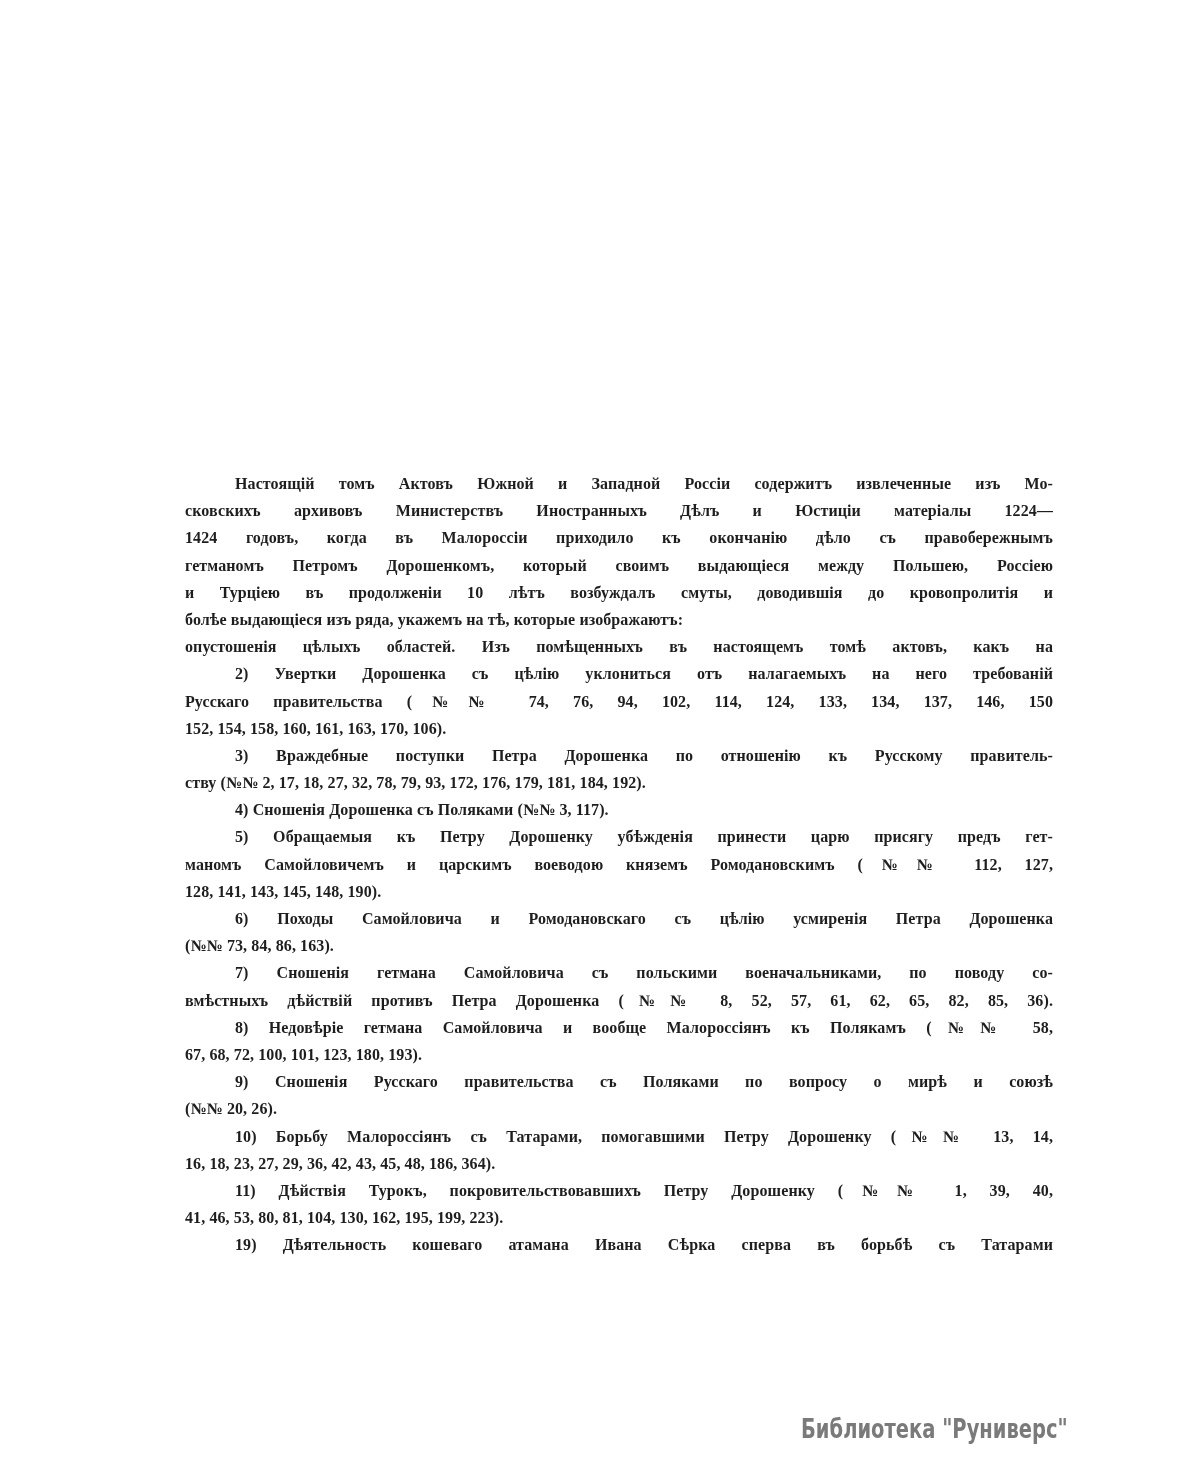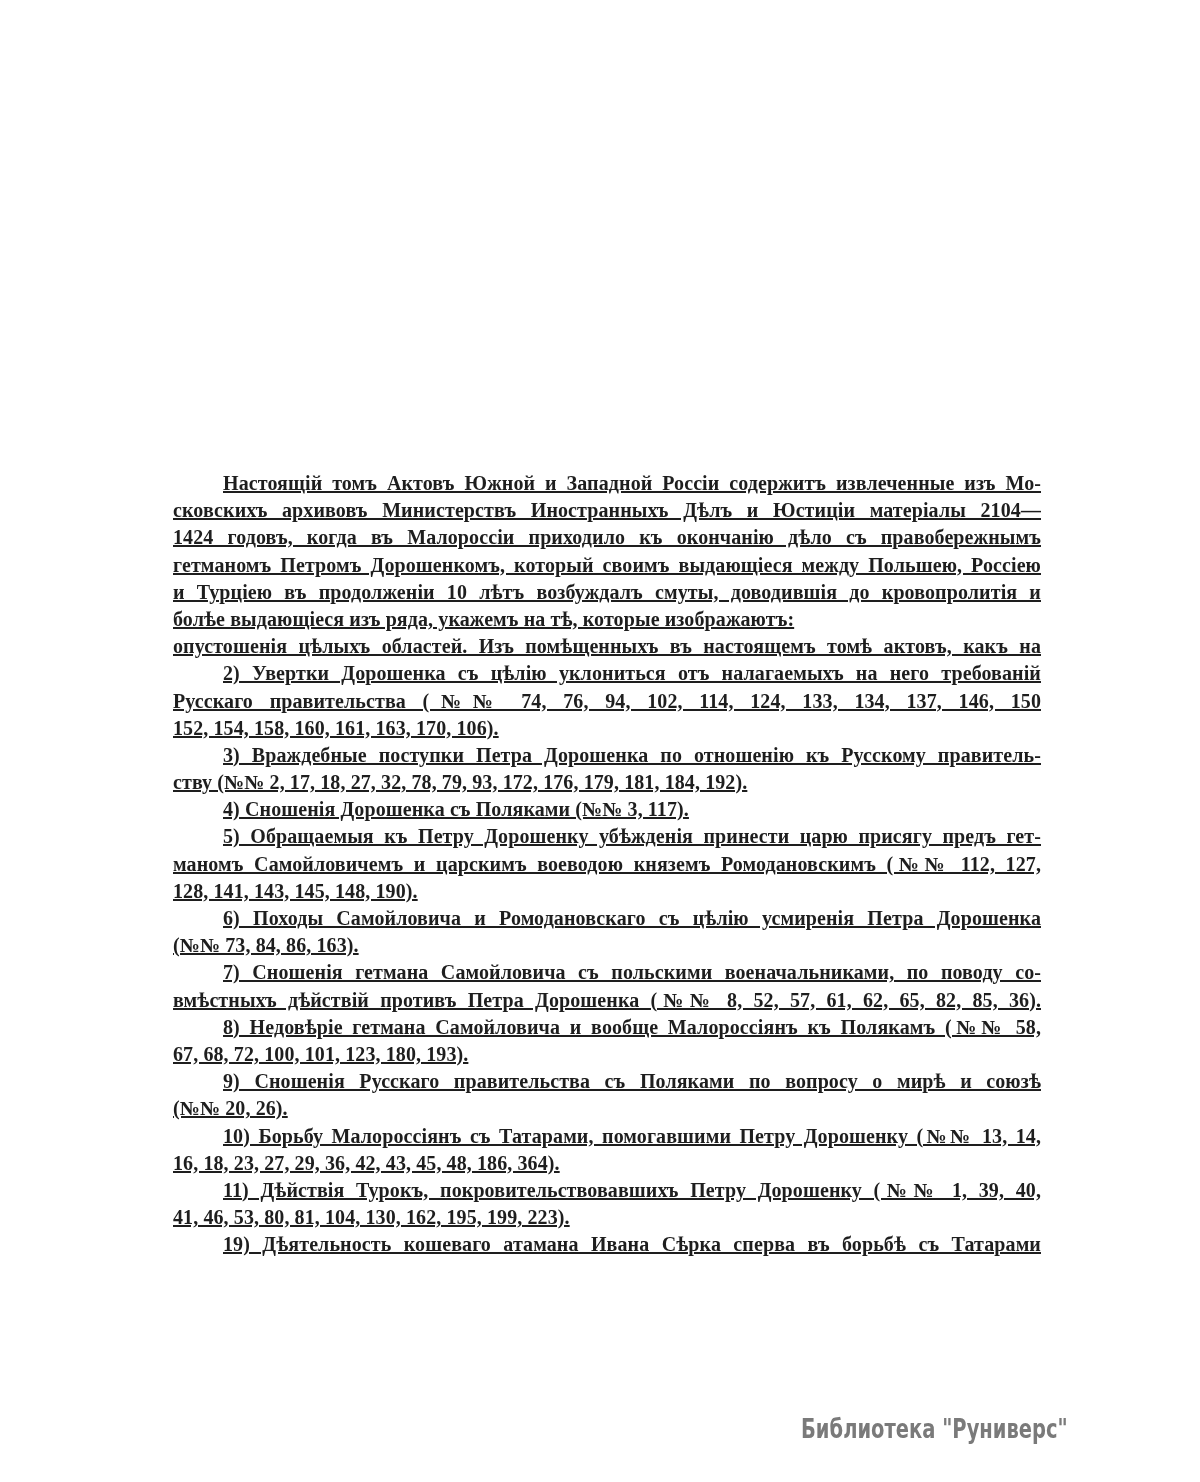--- a/index.html
+++ b/index.html
@@ -10,29 +10,28 @@
   .page {
     position: relative;
     width: 1200px;
     height: 1482px;
     background: #ffffff;
     overflow: hidden;
     font-family: "Liberation Serif", "DejaVu Serif", serif;
   }
   .textblock {
     position: absolute;
-    left: 173px;
+    left: 185px;
     top: 470px;
     width: 868px;
     font-weight: 700;
-    font-size: 20px;
+    font-size: 16px;
     line-height: 27.2px;
     color: #1e1e1e;
     letter-spacing: 0.1px;
-    text-decoration: underline;
   }
   .para { margin: 0; padding: 0; }
   .ln {
     display: block;
     height: 27.2px;
     overflow: hidden;
     text-align: justify;
     text-align-last: justify;
   }
   .ln.last {
@@ -56,21 +55,21 @@
 </style>
 </head>
 <body>
 
 <div class="page" style="background: rgb(255, 255, 255);">
 
   <div class="textblock" style="color: rgb(30, 30, 30);">
 
     <p class="para">
       <span class="ln ind">Настоящій томъ Актовъ Южной и Западной Россіи содержитъ извлеченные изъ Мо-</span>
-      <span class="ln">сковскихъ архивовъ Министерствъ Иностранныхъ Дѣлъ и Юстиціи матеріалы 2104—</span>
+      <span class="ln">сковскихъ архивовъ Министерствъ Иностранныхъ Дѣлъ и Юстиціи матеріалы 1224—</span>
       <span class="ln">1424 годовъ, когда въ Малороссіи приходило къ окончанію дѣло съ правобережнымъ</span>
       <span class="ln">гетманомъ Петромъ Дорошенкомъ, который своимъ выдающіеся между Польшею, Россіею</span>
       <span class="ln">и Турціею въ продолженіи 10 лѣтъ возбуждалъ смуты, доводившія до кровопролитія и</span>
       <span class="ln last">болѣе выдающіеся изъ ряда, укажемъ на тѣ, которые изображаютъ:</span>
       <span class="ln">опустошенія цѣлыхъ областей. Изъ помѣщенныхъ въ настоящемъ томѣ актовъ, какъ на</span>
     </p>
 
 
     <p class="para">
       <span class="ln ind">2) Увертки Дорошенка съ цѣлію уклониться отъ налагаемыхъ на него требованій</span>

